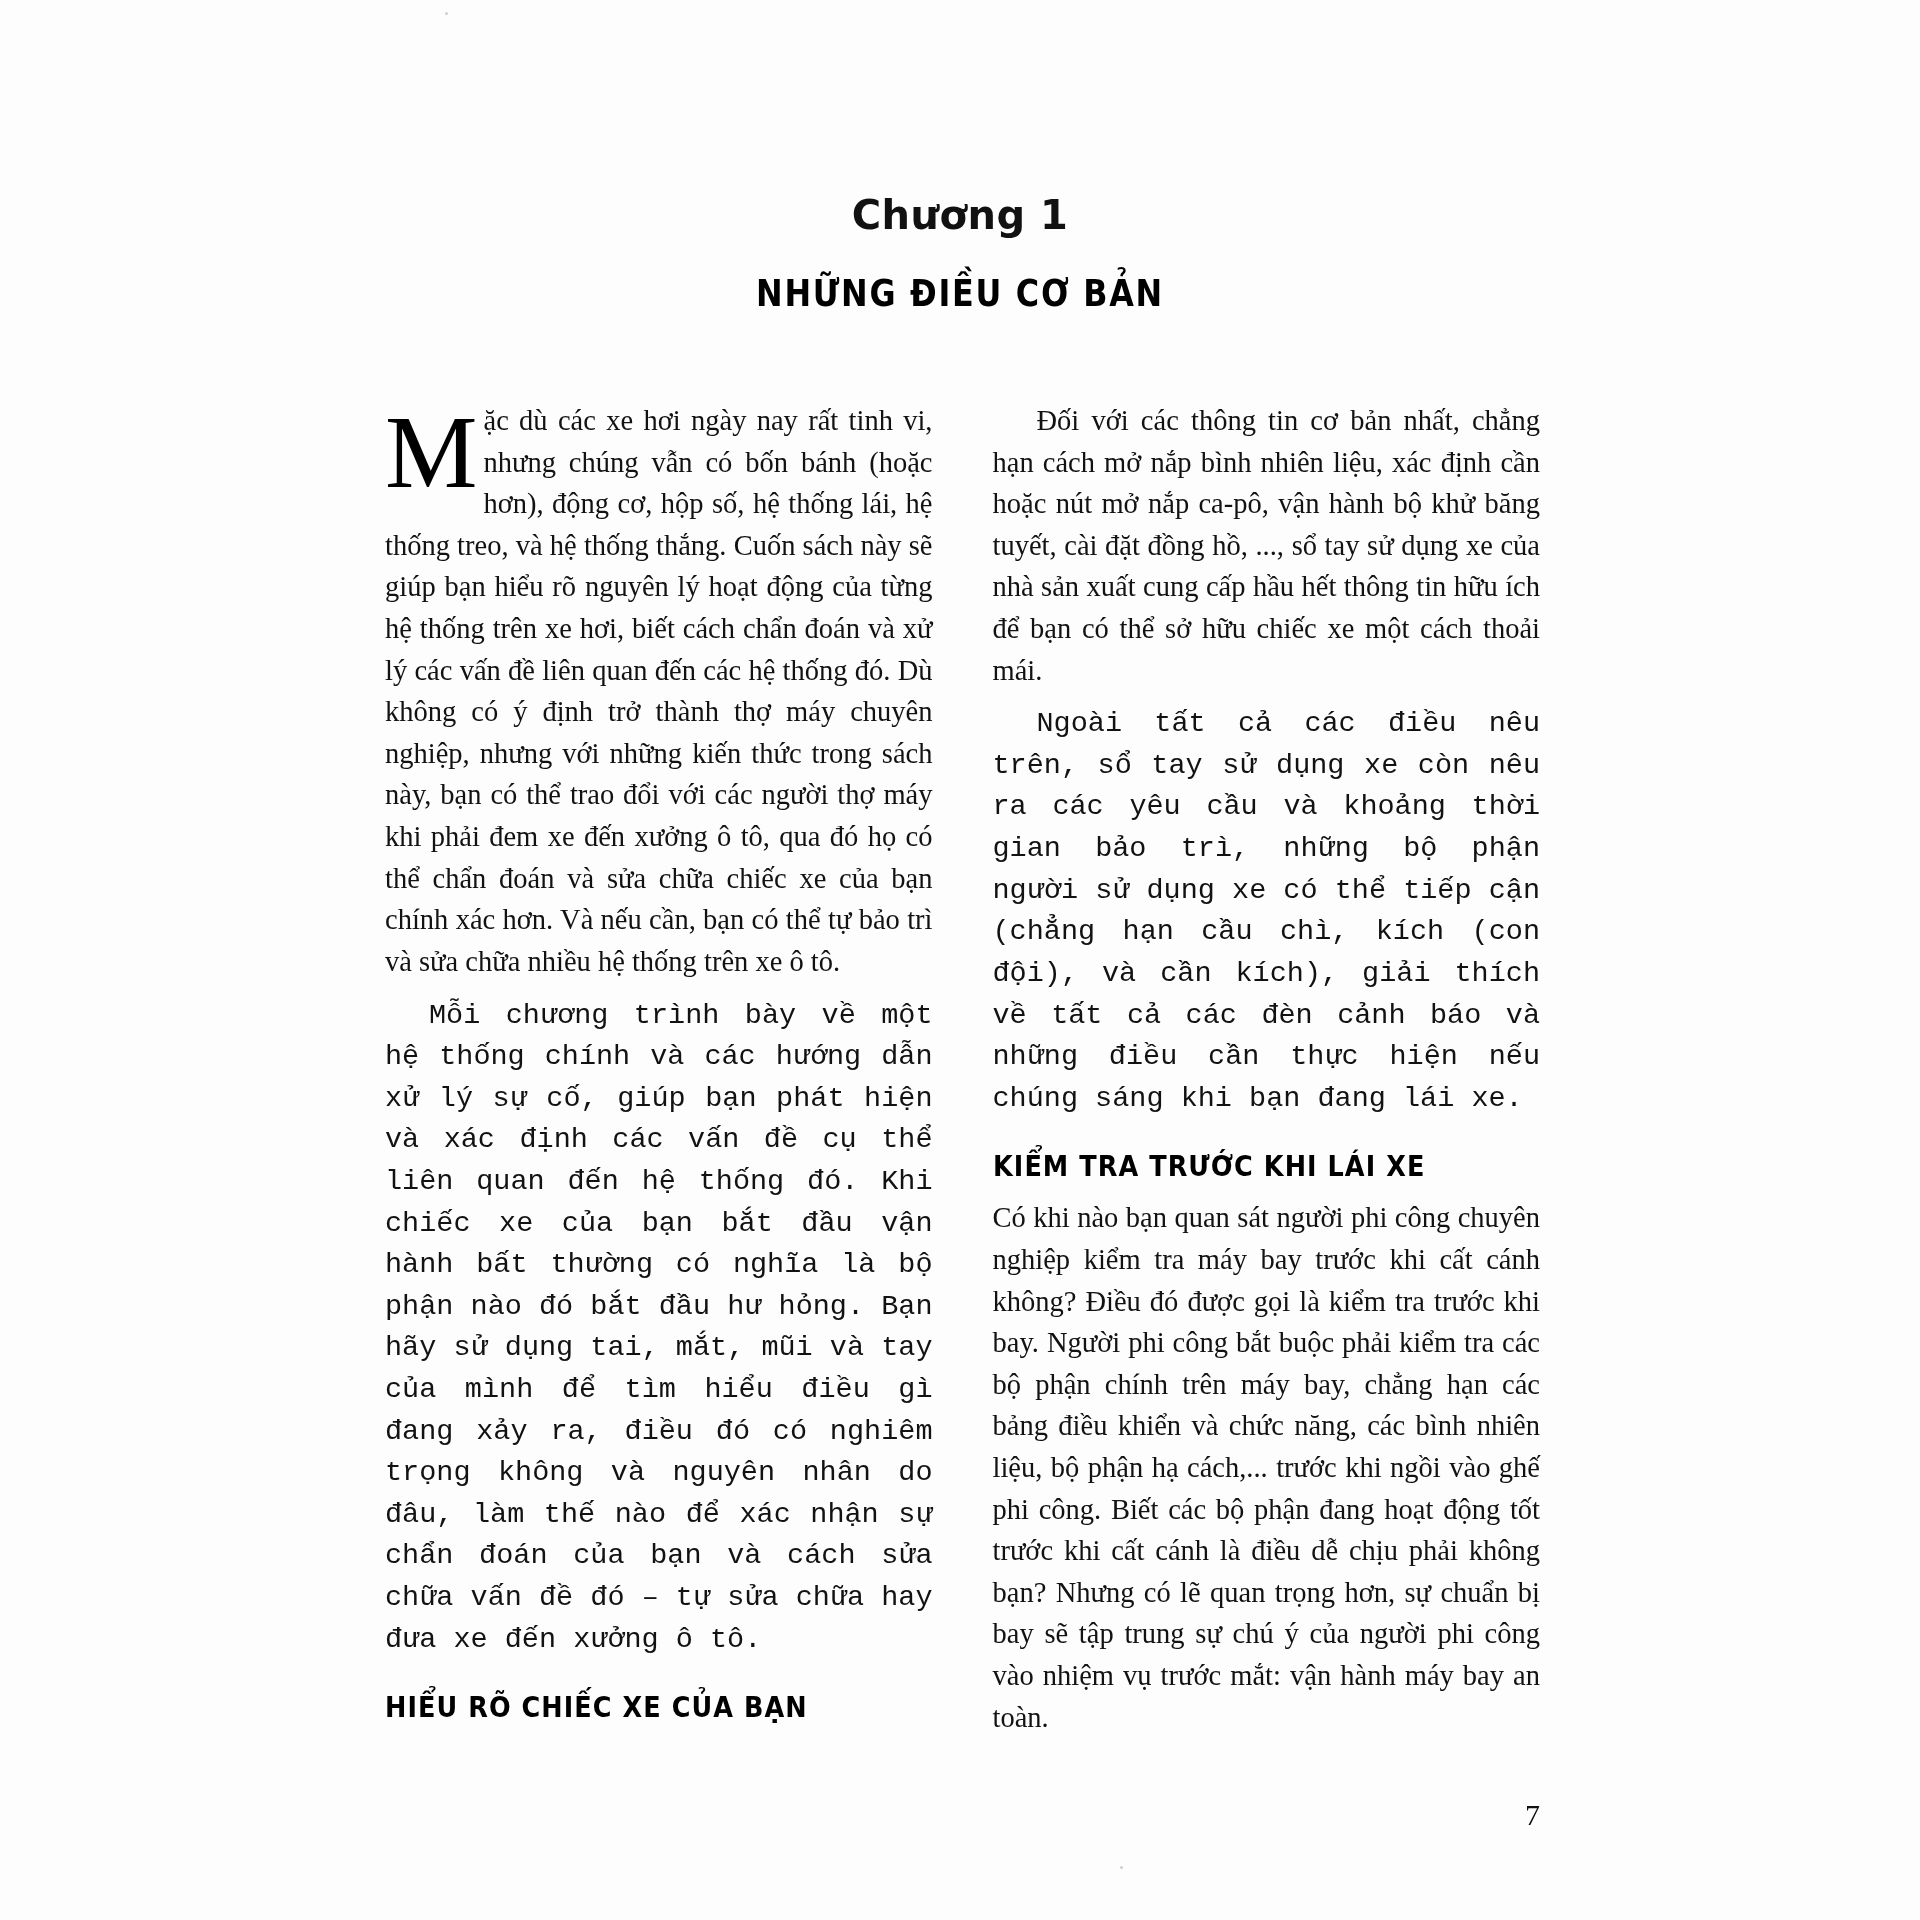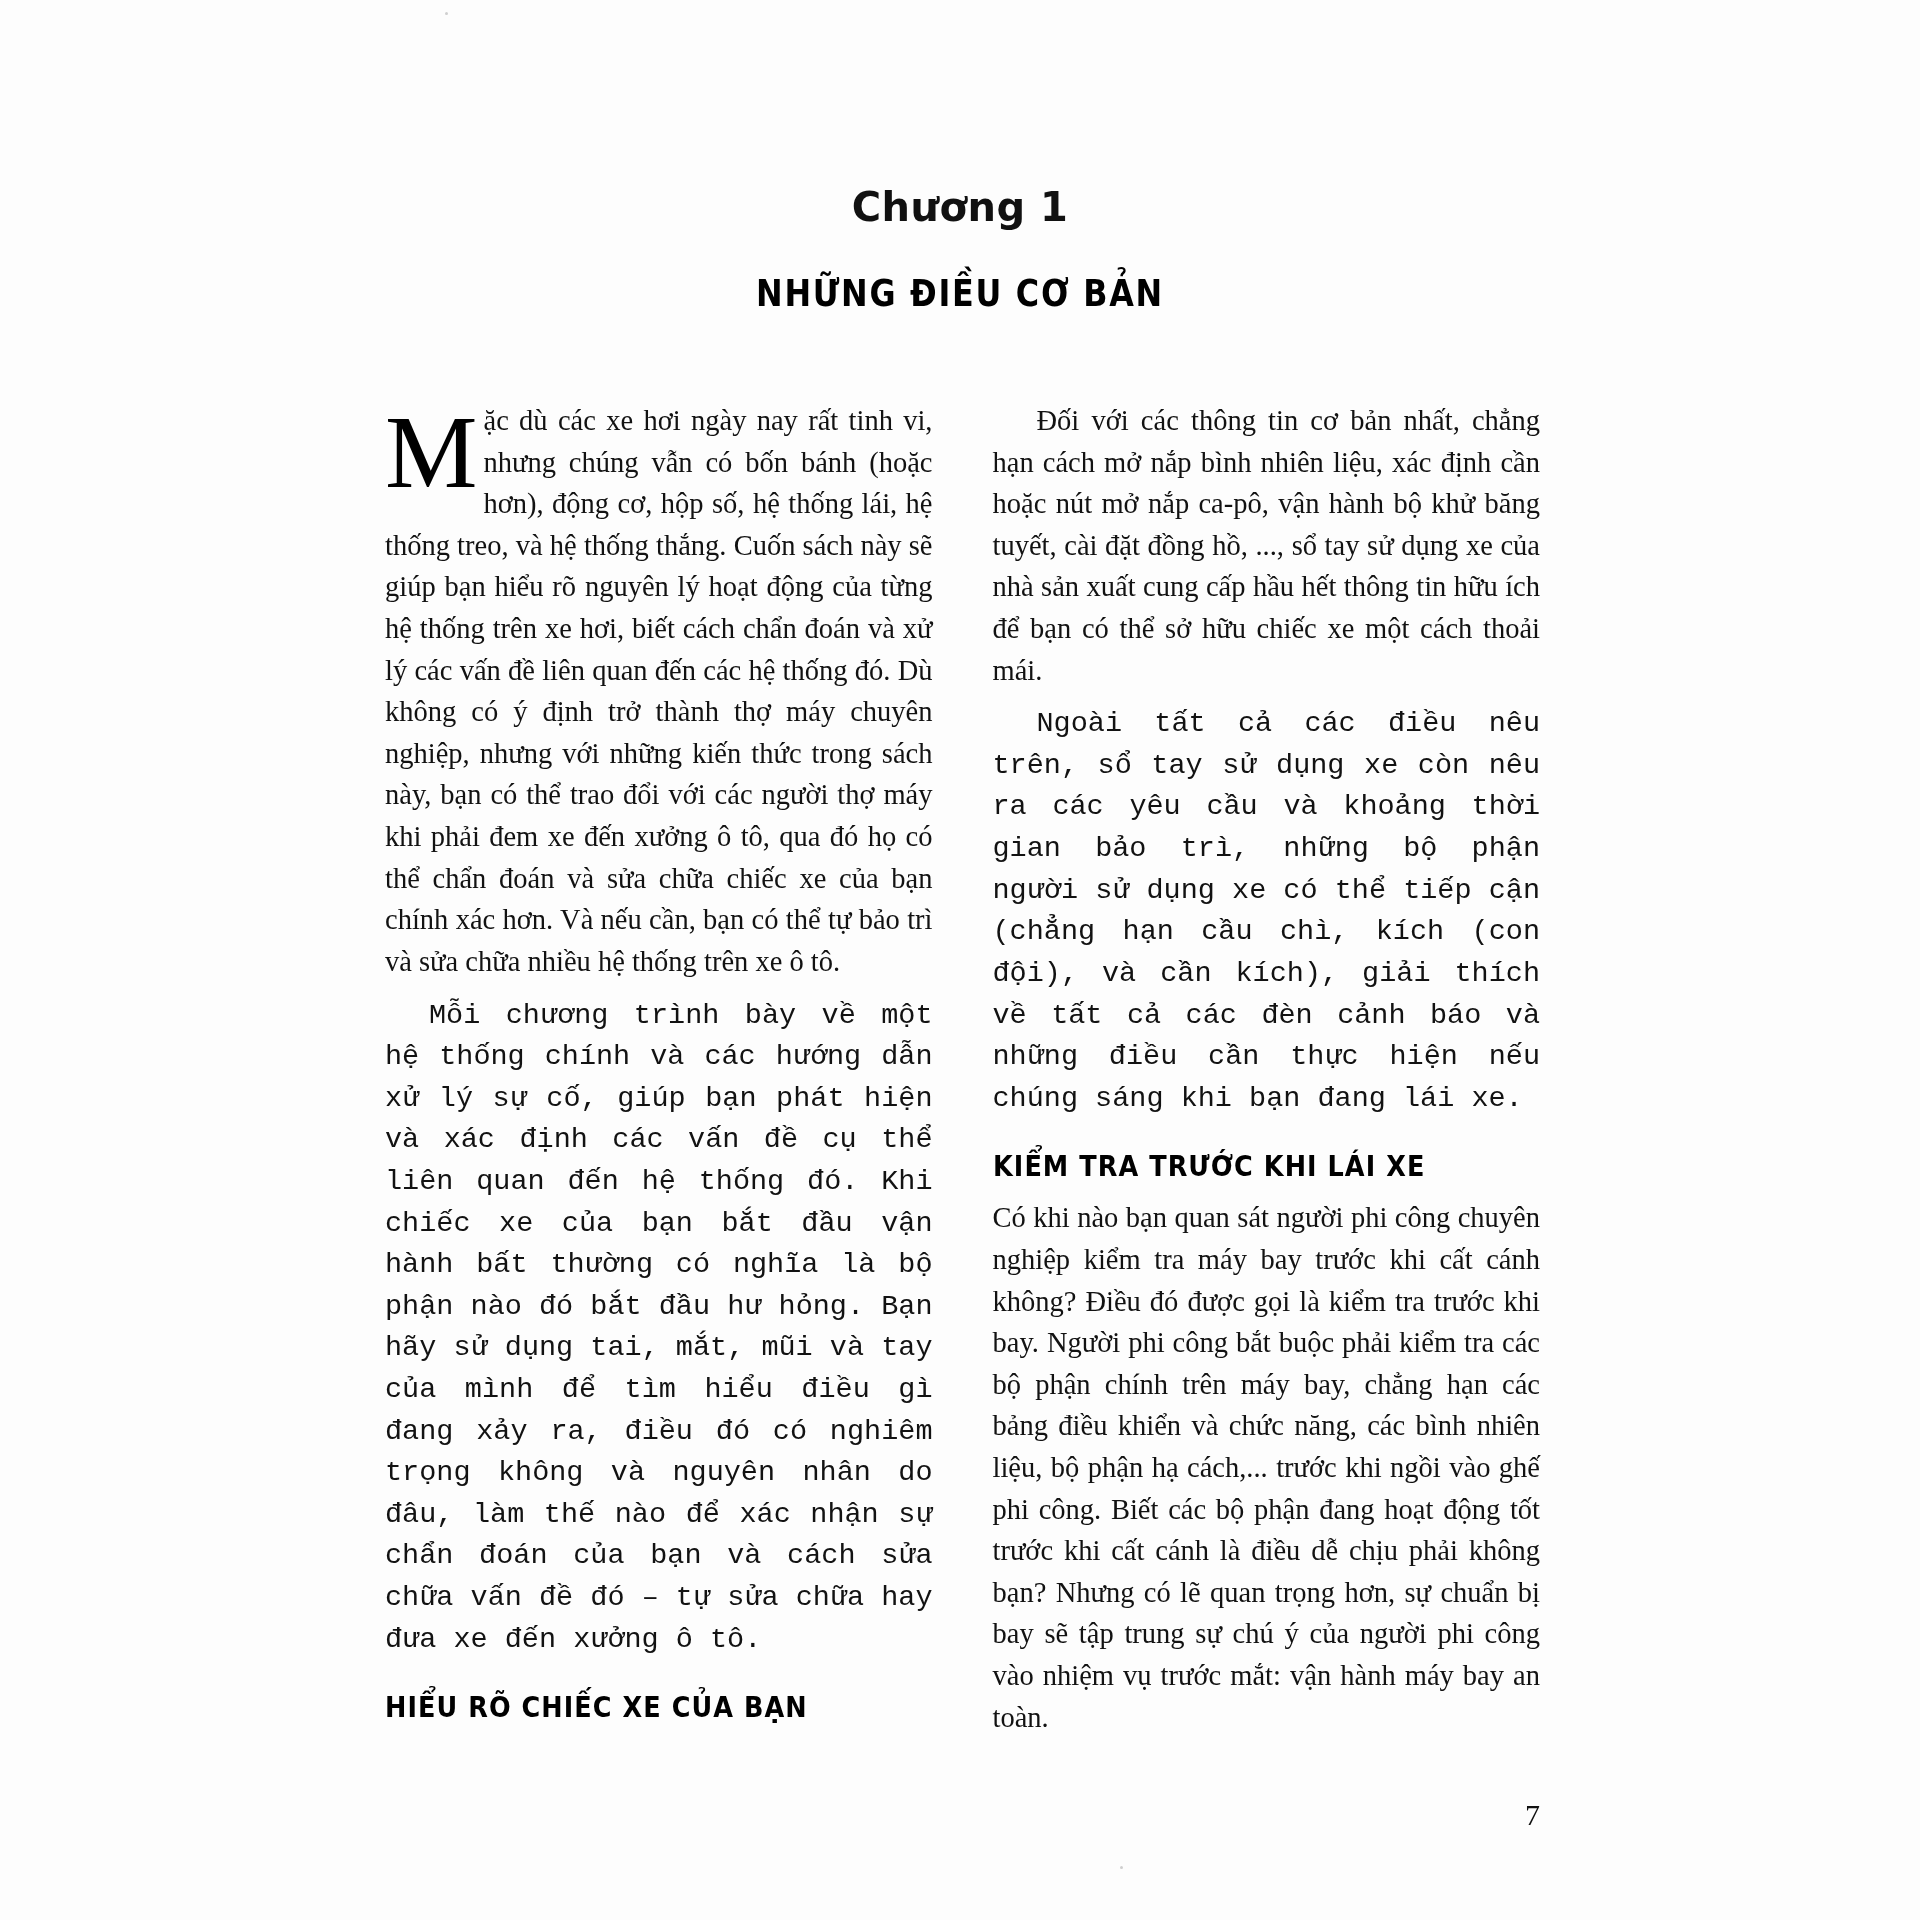--- a/index.html
+++ b/index.html
@@ -112,21 +112,21 @@
 </style>
 </head>
 <body>
 
 <div class="page">
 
   <div class="speck" style="left:445px; top:12px;"></div>
   <div class="speck" style="left:915px; top:1555px;"></div>
   <div class="speck" style="left:1120px; top:1866px;"></div>
 
-  <div class="chapter-label" style="top:184px;">Chương 1</div>
+  <div class="chapter-label" style="top:192px;">Chương 1</div>
 
   <div class="chapter-title" style="top:272px;">NHỮNG ĐIỀU CƠ BẢN</div>
 
   <div class="columns">
 
     <div class="col">
       <p class="body first"><span class="dropcap">M</span><span>ặc dù các xe hơi ngày nay rất tinh vi, nhưng chúng vẫn có bốn bánh (hoặc hơn), động cơ, hộp số, hệ thống lái, hệ thống treo, và hệ thống thắng. Cuốn sách này sẽ giúp bạn hiểu rõ nguyên lý hoạt động của từng hệ thống trên xe hơi, biết cách chẩn đoán và xử lý các vấn đề liên quan đến các hệ thống đó. Dù không có ý định trở thành thợ máy chuyên nghiệp, nhưng với những kiến thức trong sách này, bạn có thể trao đổi với các người thợ máy khi phải đem xe đến xưởng ô tô, qua đó họ có thể chẩn đoán và sửa chữa chiếc xe của bạn chính xác hơn. Và nếu cần, bạn có thể tự bảo trì và sửa chữa nhiều hệ thống trên xe ô tô.</span></p>
 
       <p class="body">Mỗi chương trình bày về một hệ thống chính và các hướng dẫn xử lý sự cố, giúp bạn phát hiện và xác định các vấn đề cụ thể liên quan đến hệ thống đó. Khi chiếc xe của bạn bắt đầu vận hành bất thường có nghĩa là bộ phận nào đó bắt đầu hư hỏng. Bạn hãy sử dụng tai, mắt, mũi và tay của mình để tìm hiểu điều gì đang xảy ra, điều đó có nghiêm trọng không và nguyên nhân do đâu, làm thế nào để xác nhận sự chẩn đoán của bạn và cách sửa chữa vấn đề đó – tự sửa chữa hay đưa xe đến xưởng ô tô.</p>
 

